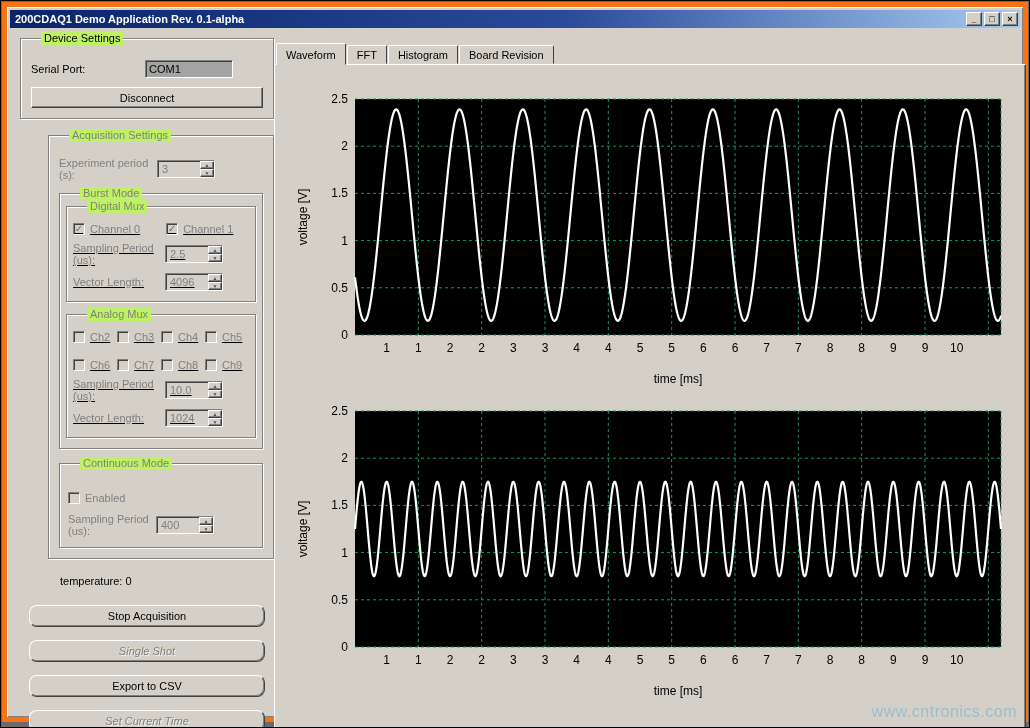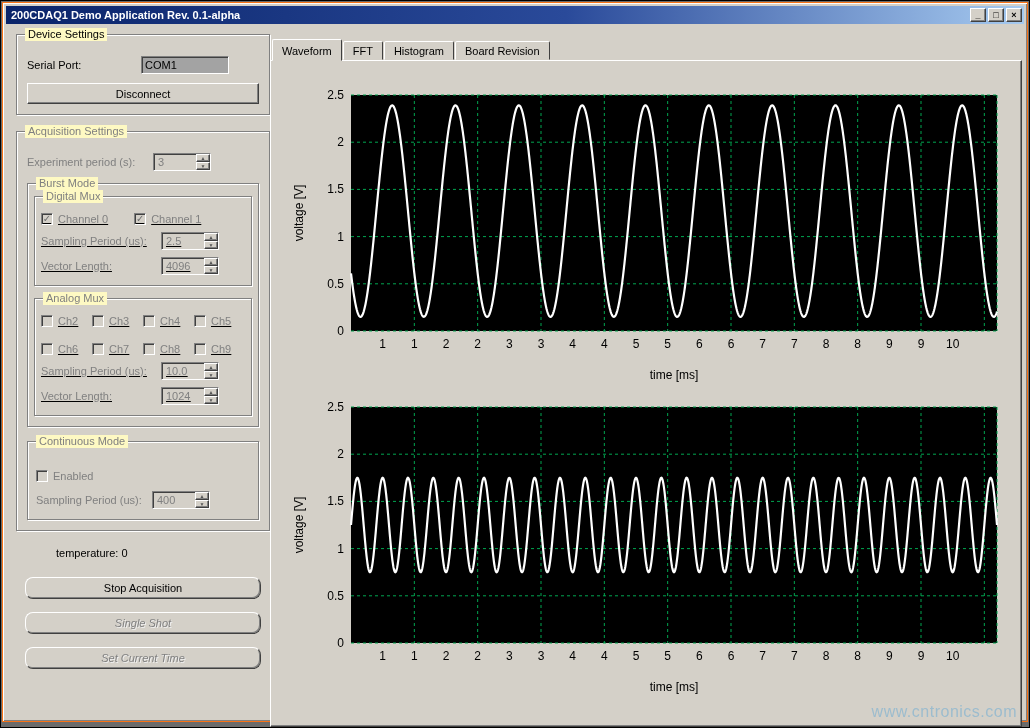--- a/index.html
+++ b/index.html
@@ -1,27 +1,27 @@
 <!DOCTYPE html>
 <html><head>
 <meta charset="utf-8">
 <style>
   *{box-sizing:border-box;margin:0;padding:0;}
   html,body{background:#2e2e2e;}
   .screen{position:relative;width:1030px;height:728px;background:#6b6b6b;font-family:"Liberation Sans",sans-serif;font-size:11px;color:#000;overflow:hidden;border:1px solid #000;}
-  .window{position:absolute;left:1px;top:1px;width:1026px;height:720px;background:#d4d0c8;border:1px solid #f97316;box-shadow:inset 1px 1px 0 #ffffff,inset -1px -1px 0 #808080;padding:3px;}
+  .window{position:absolute;left:1px;top:1px;width:1026px;height:720px;background:#d4d0c8;border:5px solid #f97316;box-shadow:inset 1px 1px 0 #ffffff,inset -1px -1px 0 #808080;padding:3px;}
   .titlebar{height:18px;display:flex;align-items:center;background:linear-gradient(90deg,#0a246a 0%,#2a4a9a 55%,#a6caf0 100%);color:#fff;font-weight:700;font-size:11px;padding:0 2px 0 5px;}
   .winbtns{margin-left:auto;display:flex;gap:2px;}
   .winbtn{width:16px;height:14px;background:#d4d0c8;border:1px solid;border-color:#fff #404040 #404040 #fff;box-shadow:inset -1px -1px 0 #808080;font:bold 9px "Liberation Sans",sans-serif;line-height:10px;text-align:center;cursor:pointer;color:#000;padding:0;}
   .client{position:relative;height:calc(100% - 18px);}
 
   
   .left-panel{position:absolute;left:10px;top:10px;width:254px;}
   .group{position:relative;border:1px solid #808080;box-shadow:inset 1px 1px 0 #ffffff,1px 1px 0 #ffffff;padding:14px 10px 10px;}
-  .legend{position:absolute;top:-7px;left:8px;background:#fef9c3;padding:0 3px;line-height:13px;}
+  .legend{position:absolute;top:-7px;left:20px;background:#bef264;padding:0 3px;line-height:13px;}
   .dis{color:#808080;}
   .row{display:flex;align-items:center;margin-top:7px;}
   .row .lbl{flex:1;}
   .edit{width:88px;height:18px;background:#a3a3a3;border:1px solid;border-color:#808080 #fff #fff #808080;box-shadow:inset 1px 1px 0 #404040;font:11px "Liberation Sans",sans-serif;padding:1px 3px;color:#000;}
   .spin{display:flex;width:58px;height:18px;border:1px solid;border-color:#808080 #fff #fff #808080;box-shadow:inset 1px 1px 0 #404040;background:#d4d0c8;flex:none;}
   .spin-val{flex:1;padding:2px 2px 0 4px;color:#808080;overflow:hidden;white-space:nowrap;}
   .spin-btns{width:14px;display:flex;flex-direction:column;}
   .spin-b{flex:1;background:#d4d0c8;border:1px solid;border-color:#fff #404040 #404040 #fff;box-shadow:inset -1px -1px 0 #808080;font-size:5px;line-height:6px;text-align:center;color:#555;overflow:hidden;}
   .check{display:inline-flex;align-items:center;gap:5px;white-space:nowrap;}
   .box{width:12px;height:12px;flex:none;background:#d4d0c8;border:1px solid;border-color:#808080 #fff #fff #808080;box-shadow:inset 1px 1px 0 #404040;font-size:10px;line-height:10px;text-align:center;color:#6e6e6e;}
@@ -76,21 +76,21 @@
 
         <div class="group">
           <span class="legend">Device Settings</span>
           <div class="row pr-dev">
             <span class="lbl">Serial Port:</span>
             <input class="edit" value="COM1" style="">
           </div>
           <button class="btn wide">Disconnect</button>
         </div>
 
-        <div class="group mt14" style="margin-top:16px;">
+        <div class="group mt14" style="margin-top:16px;margin-left:28px;">
           <span class="legend dis">Acquisition Settings</span>
 
           <div class="row pr-acq">
             <span class="lbl dis">Experiment period (s):</span>
             <span class="spin">
               <span class="spin-val">3</span>
               <span class="spin-btns">
                 <span class="spin-b spin-up">▲</span>
                 <span class="spin-b spin-dn">▼</span>
               </span>
@@ -210,20 +210,21 @@
               </span>
             </div>
           </div>
         </div>
 
         <div class="temp">temperature: 0</div>
 
         <div class="actions">
           <button class="btn action-btn">Stop Acquisition</button>
           <button class="btn action-btn dis">Single Shot</button>
+          <button class="btn action-btn">Export to CSV</button>
           <button class="btn action-btn dis">Set Current Time</button>
         </div>
       </div>
 
       <div class="tabctrl">
         <div class="tabs">
           <span class="tab active">Waveform</span>
           <span class="tab">FFT</span>
           <span class="tab">Histogram</span>
           <span class="tab">Board Revision</span>

